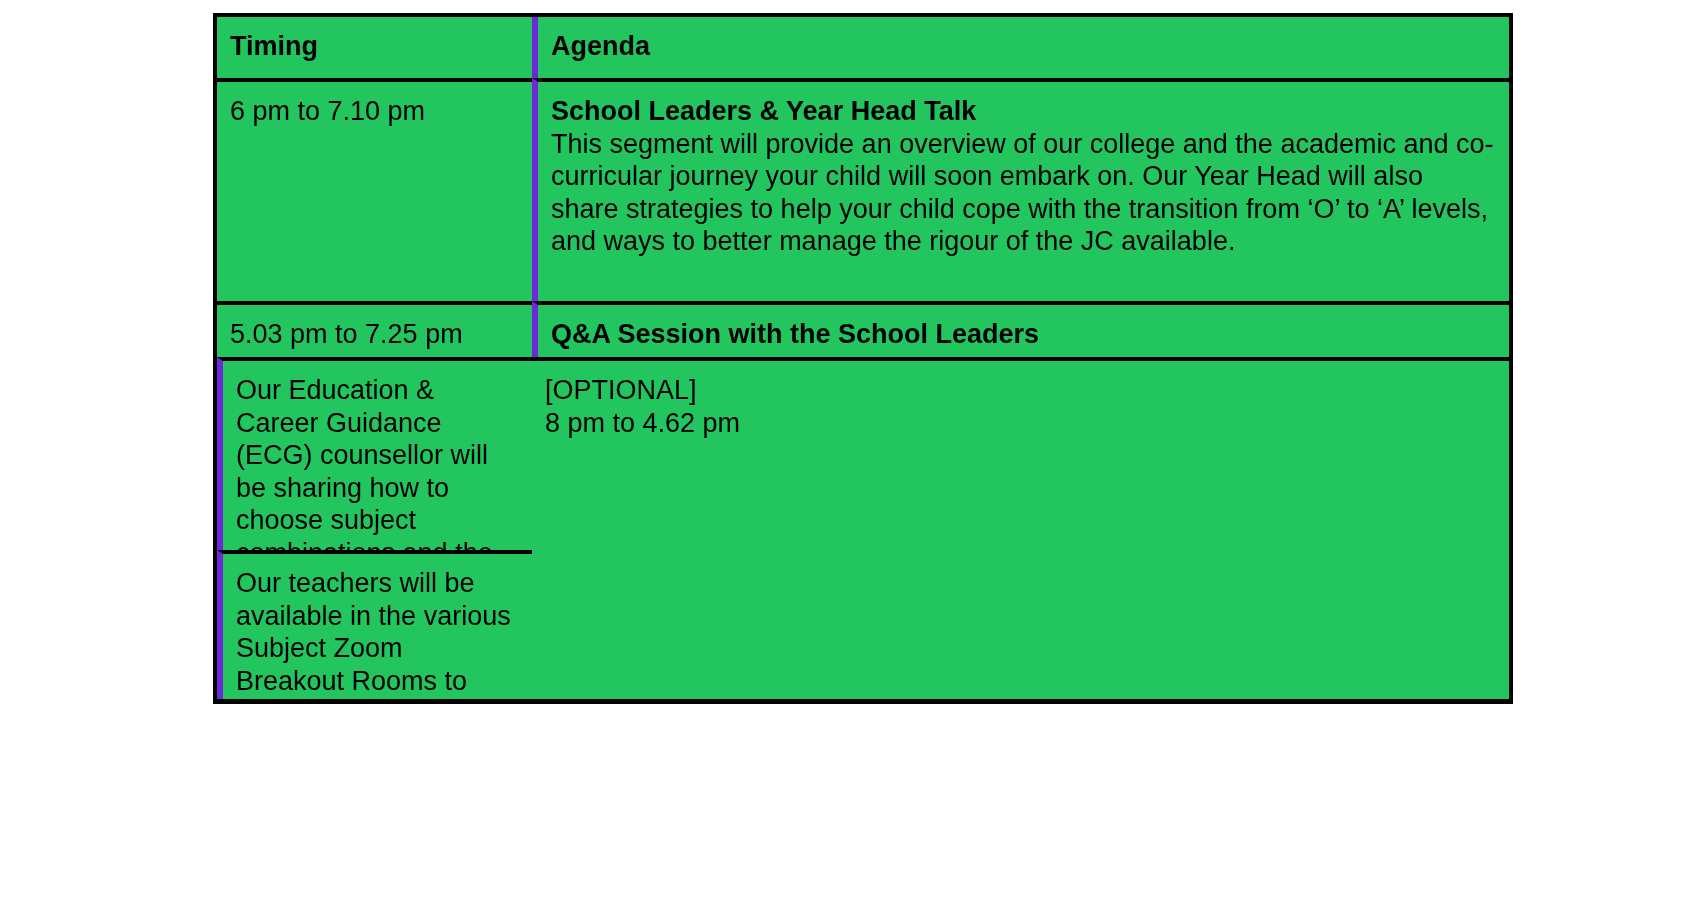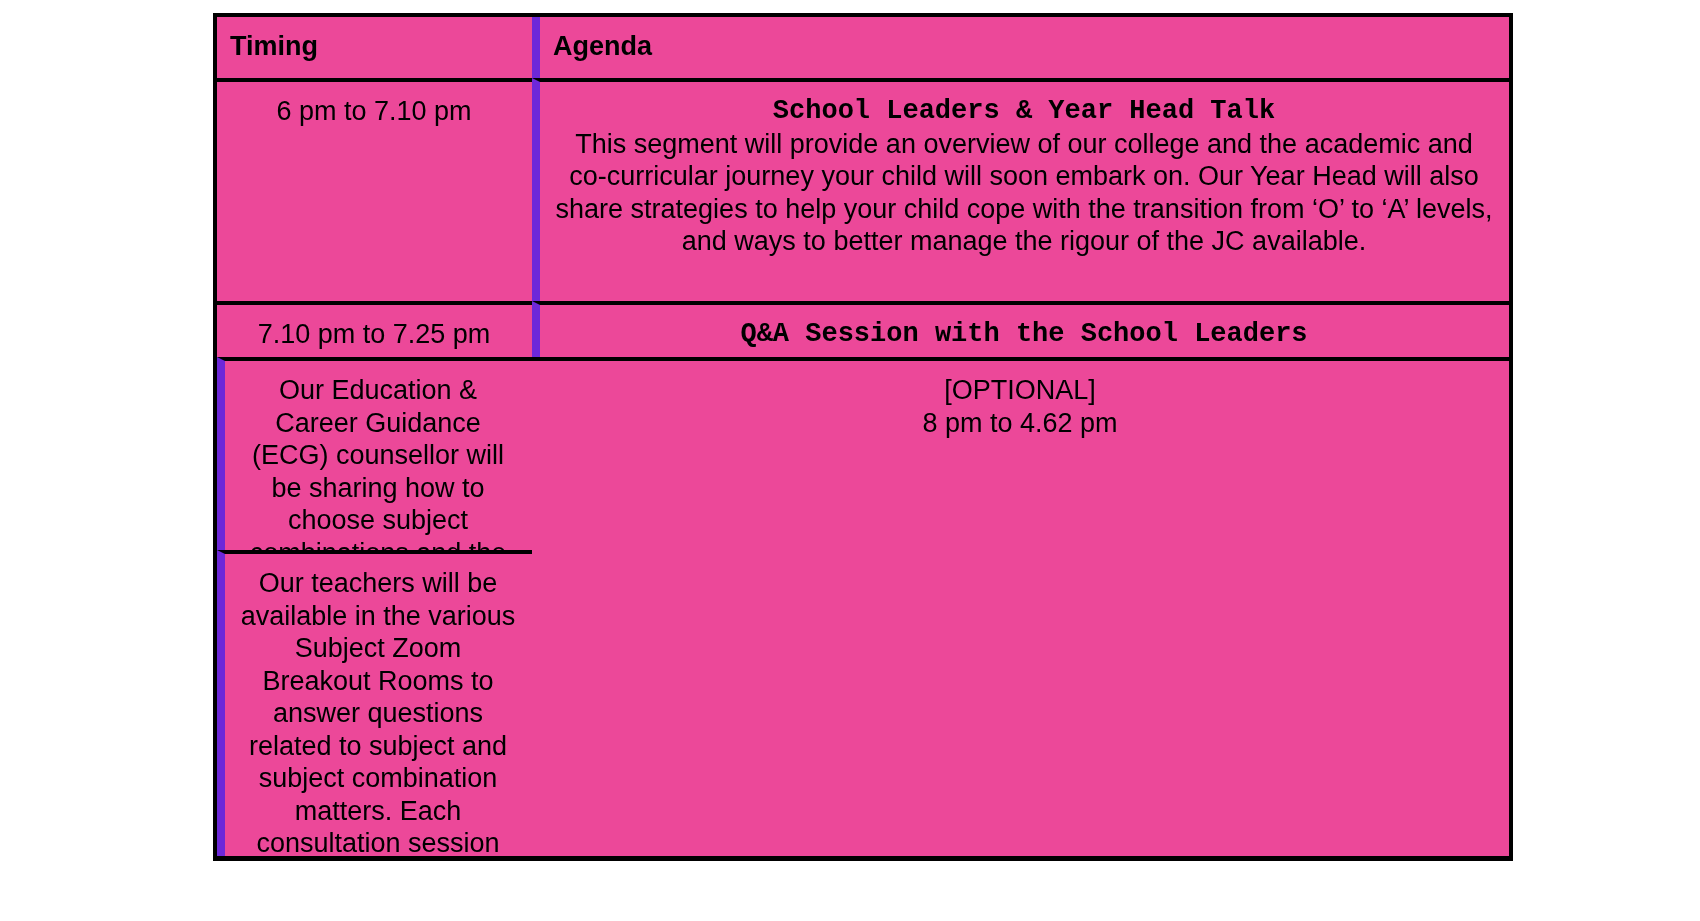--- a/index.html
+++ b/index.html
@@ -12,54 +12,52 @@
     color: #000000;
     position: relative;
     overflow: hidden;
   }
 
   .agenda-table {
     position: absolute;
     left: 213px;
     top: 13px;
     width: 1300px;
-    height: 848px;
+    height: 691px;
     box-sizing: border-box;
     border: 4px solid #000000;
     border-bottom-width: 5px;
-    background: #ec4899;
+    background: #22c55e;
     display: grid;
     grid-template-columns: 315px 1fr;
     grid-template-rows: 61px 223px 56px 193px 1fr;
   }
 
   .cell {
     box-sizing: border-box;
     padding: 13px 14px 0 13px;
     font-size: 27px;
     line-height: 32.5px;
     overflow: hidden;
   }
 
   .col2 {
-    border-left: 8px solid #6d28d9;
+    border-left: 6px solid #6d28d9;
   }
 
   .row-border {
     border-top: 4px solid #000000;
-    text-align: center;
   }
 
   .header-cell {
     font-weight: bold;
   }
 
   .session-title {
     font-weight: bold;
-    font-family: Liberation Mono, monospace;
   }
 
   .timing-prefix {
     font-weight: normal;
   }
 
   .session-body {
     font-weight: normal;
   }
 </style>
@@ -79,21 +77,21 @@
     <div class="timing-prefix"></div>
     <div>6 pm to 7.10 pm</div>
   </div>
   <div class="cell col2 row-border">
     <div class="session-title">School Leaders &amp; Year Head Talk</div>
     <div class="session-body">This segment will provide an overview of our college and the academic and co-curricular journey your child will soon embark on. Our Year Head will also share strategies to help your child cope with the transition from ‘O’ to ‘A’ levels, and ways to better manage the rigour of the JC available.</div>
   </div>
 
   <div class="cell col1 row-border">
     <div class="timing-prefix"></div>
-    <div>7.10 pm to 7.25 pm</div>
+    <div>5.03 pm to 7.25 pm</div>
   </div>
   <div class="cell col2 row-border">
     <div class="session-title">Q&amp;A Session with the School Leaders</div>
     <div class="session-body"></div>
   </div>
 
   <div class="cell col2 row-border">
     <div class="session-body">Our Education &amp; Career Guidance (ECG) counsellor will be sharing how to choose subject combinations and the various factors to consider. The ECG counsellor will also allocate some time during this segment to take questions.</div>
   </div>
 

